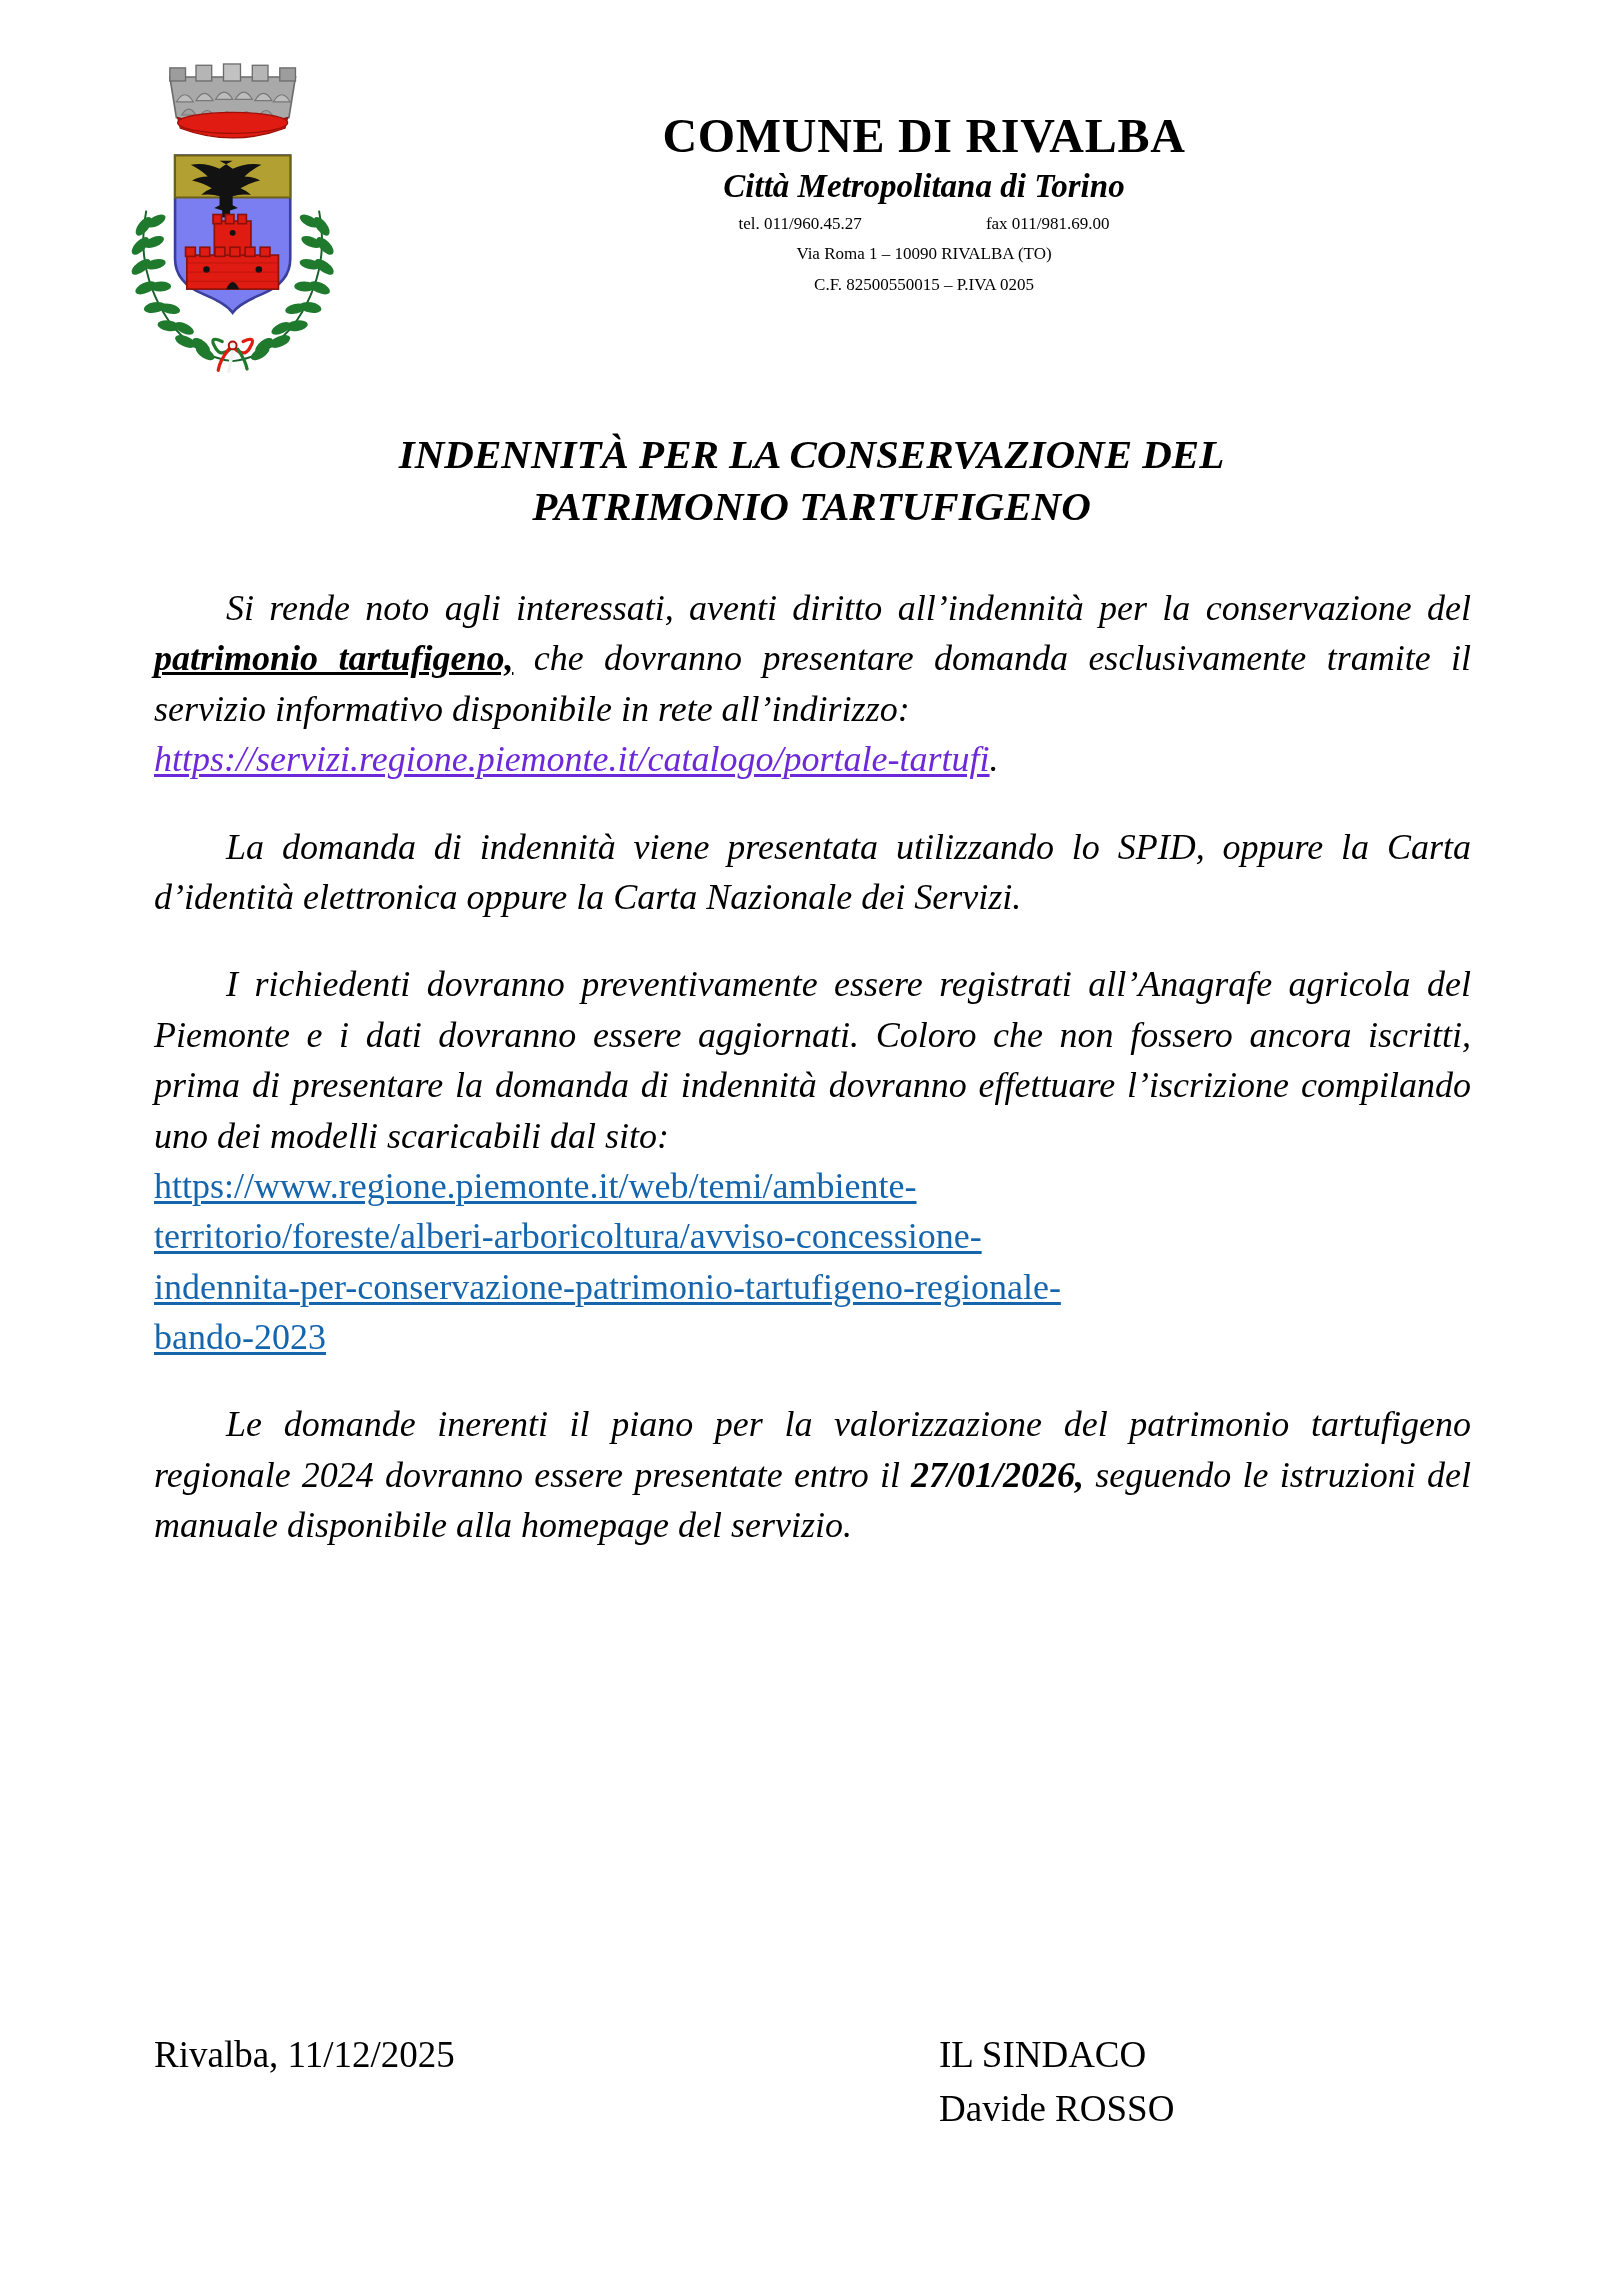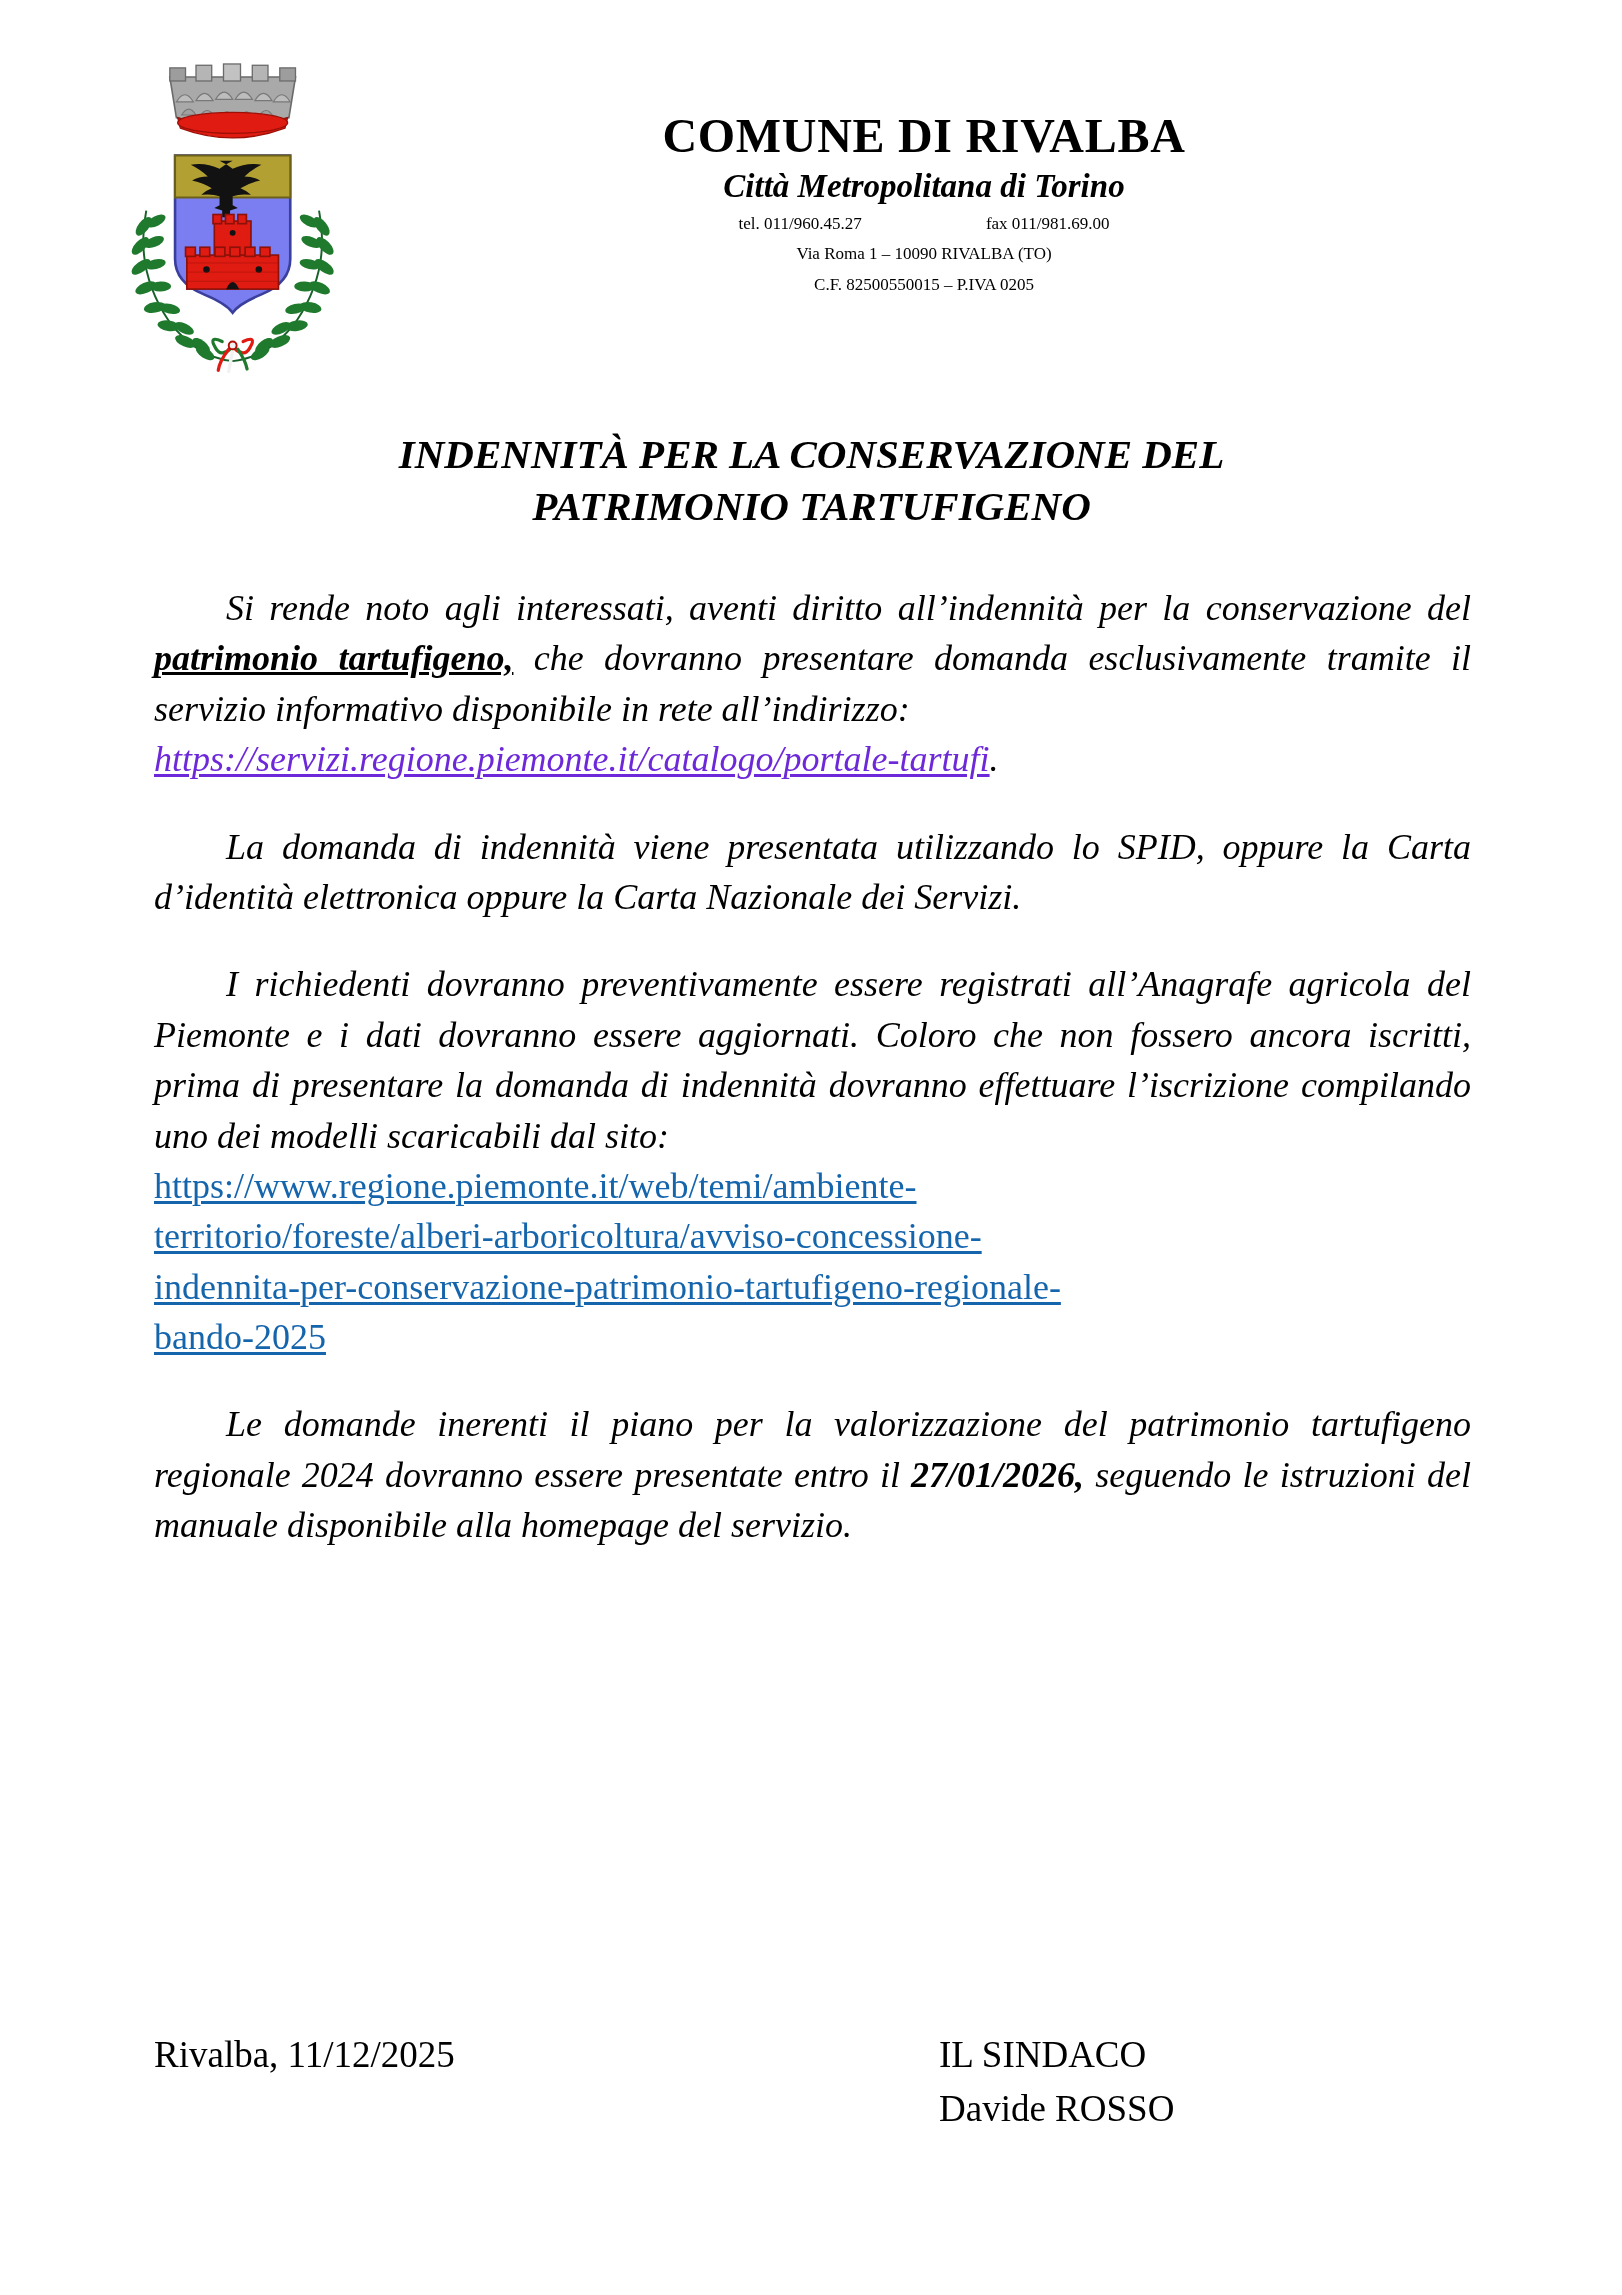--- a/index.html
+++ b/index.html
@@ -340,21 +340,21 @@
     <p class="link-line"><a class="link" href="#">https://servizi.regione.piemonte.it/catalogo/portale-tartufi</a><span class="tail">.</span></p>
 
     <p class="para gap">La domanda di indennità viene presentata utilizzando lo SPID, oppure la Carta d’identità elettronica oppure la Carta Nazionale dei Servizi.</p>
 
     <p class="para gap">I richiedenti dovranno preventivamente essere registrati all’Anagrafe agricola del Piemonte e i dati dovranno essere aggiornati. Coloro che non fossero ancora iscritti, prima di presentare la domanda di indennità dovranno effettuare l’iscrizione compilando uno dei modelli scaricabili dal sito:</p>
 
     <p class="link-block">
       <a class="seg" href="#">https://www.regione.piemonte.it/web/temi/ambiente-</a>
       <a class="seg" href="#">territorio/foreste/alberi-arboricoltura/avviso-concessione-</a>
       <a class="seg" href="#">indennita-per-conservazione-patrimonio-tartufigeno-regionale-</a>
-      <a class="seg" href="#">bando-2025</a>
+      <a class="seg" href="#">bando-2023</a>
     </p>
 
     <p class="para gap"><span>Le domande inerenti il piano per la valorizzazione del patrimonio tartufigeno regionale 2024 dovranno essere presentate entro il </span><span class="bold-only">27/01/2026,</span><span> seguendo le istruzioni del manuale disponibile alla homepage del servizio.</span></p>
 
   </div>
 
   <div class="signature">
     <div class="sig-row">
       <div class="sig-left">Rivalba, 11/12/2025</div>
       <div class="sig-right">

